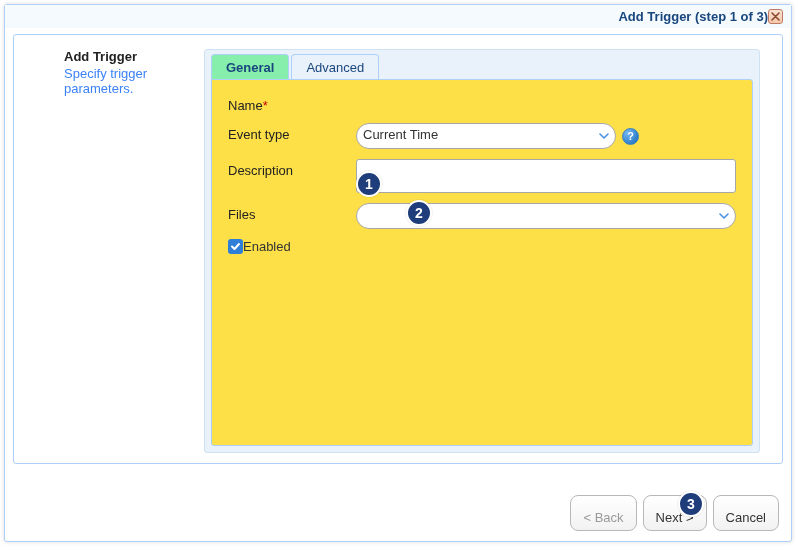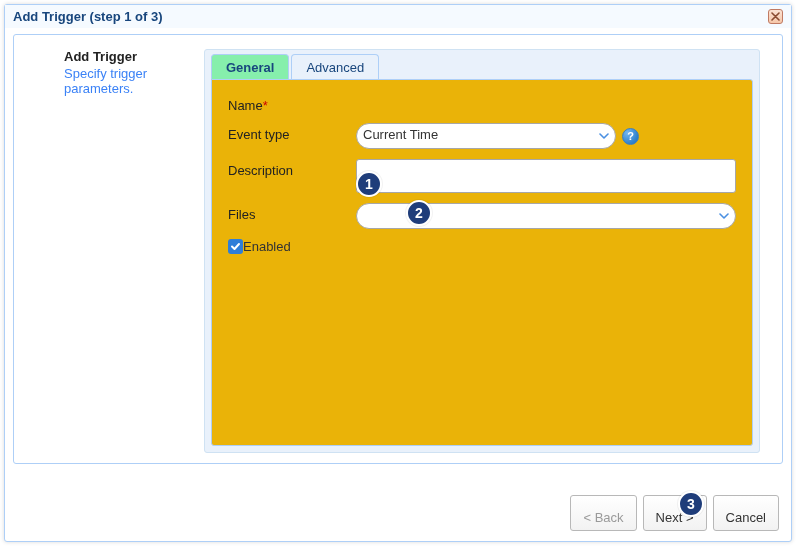--- a/index.html
+++ b/index.html
@@ -23,24 +23,23 @@
     border: 1px solid #aecff7;
     border-radius: 3px;
     background: #fff;
     box-shadow: 0 0 4px rgba(0,0,0,0.15);
     display: flex;
     flex-direction: column;
   }
   .titlebar {
     display: flex;
     align-items: center;
-    justify-content: space-between;
+    justify-content: flex-end;
     padding: 4px 8px 4px 8px;
     background: #f5faff;
-    gap: 43px;
   }
   .title {
     font-weight: bold;
     color: #18467d;
   }
   .close-btn {
     width: 15px; height: 15px;
     border: 1px solid #c07a63;
     background: linear-gradient(#fbe2d3, #f6c7a9);
     border-radius: 3px;
@@ -98,21 +97,21 @@
   .tab.active {
     background: #86efac;
     color: #18467d;
     font-weight: bold;
   }
   .tab.inactive {
     background: #e9f1fb;
     color: #18467d;
   }
   .tab-body {
-    background: #eab308;
+    background: #fde047;
     border: 1px solid #aecff7;
     border-top: 1px solid #aecff7;
     border-radius: 0 3px 3px 3px;
     margin: -1px 6px 6px 6px;
     flex: 1;
     padding: 14px 16px;
     position: relative;
   }
   .form-row {
     display: flex;
@@ -205,21 +204,21 @@
     display: flex;
     justify-content: flex-end;
     gap: 6px;
     padding: 4px 8px 6px 0;
   }
   .btn {
     height: 36px;
     padding: 14px 12px;
     border: 1px solid #b8b8b8;
     background: linear-gradient(#ffffff, #f2f2f2);
-    border-radius: 3px;
+    border-radius: 8px;
     font-family: inherit;
     font-size: 13px;
     color: #333;
     cursor: pointer;
   }
   .btn.disabled {
     color: #9a9a9a;
     cursor: default;
   }
 

